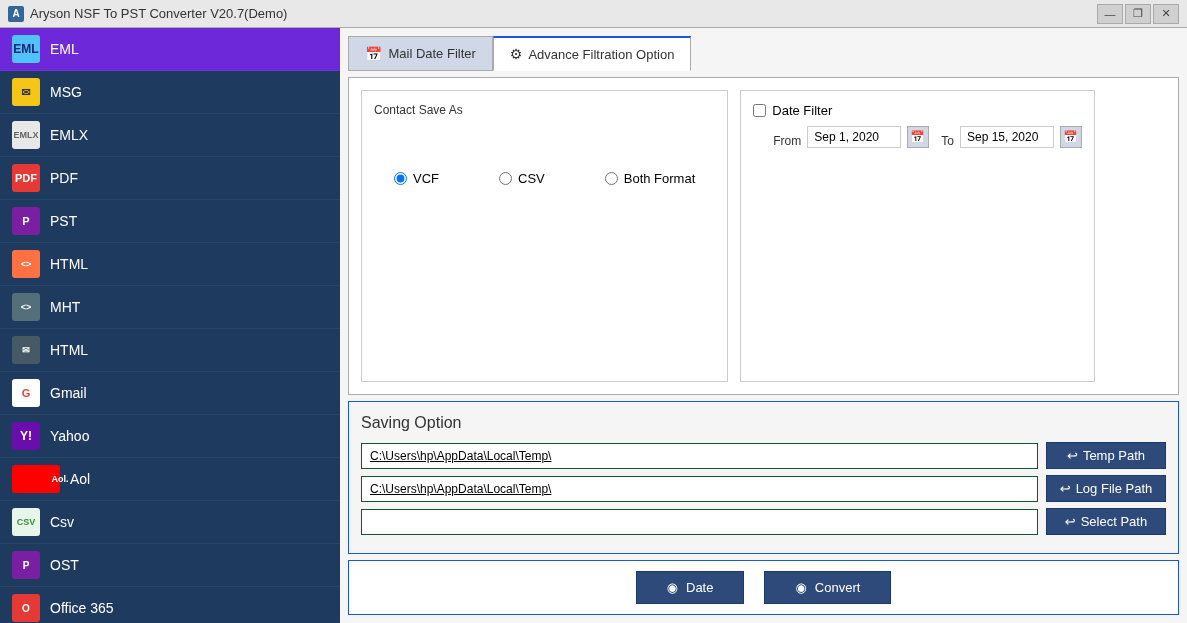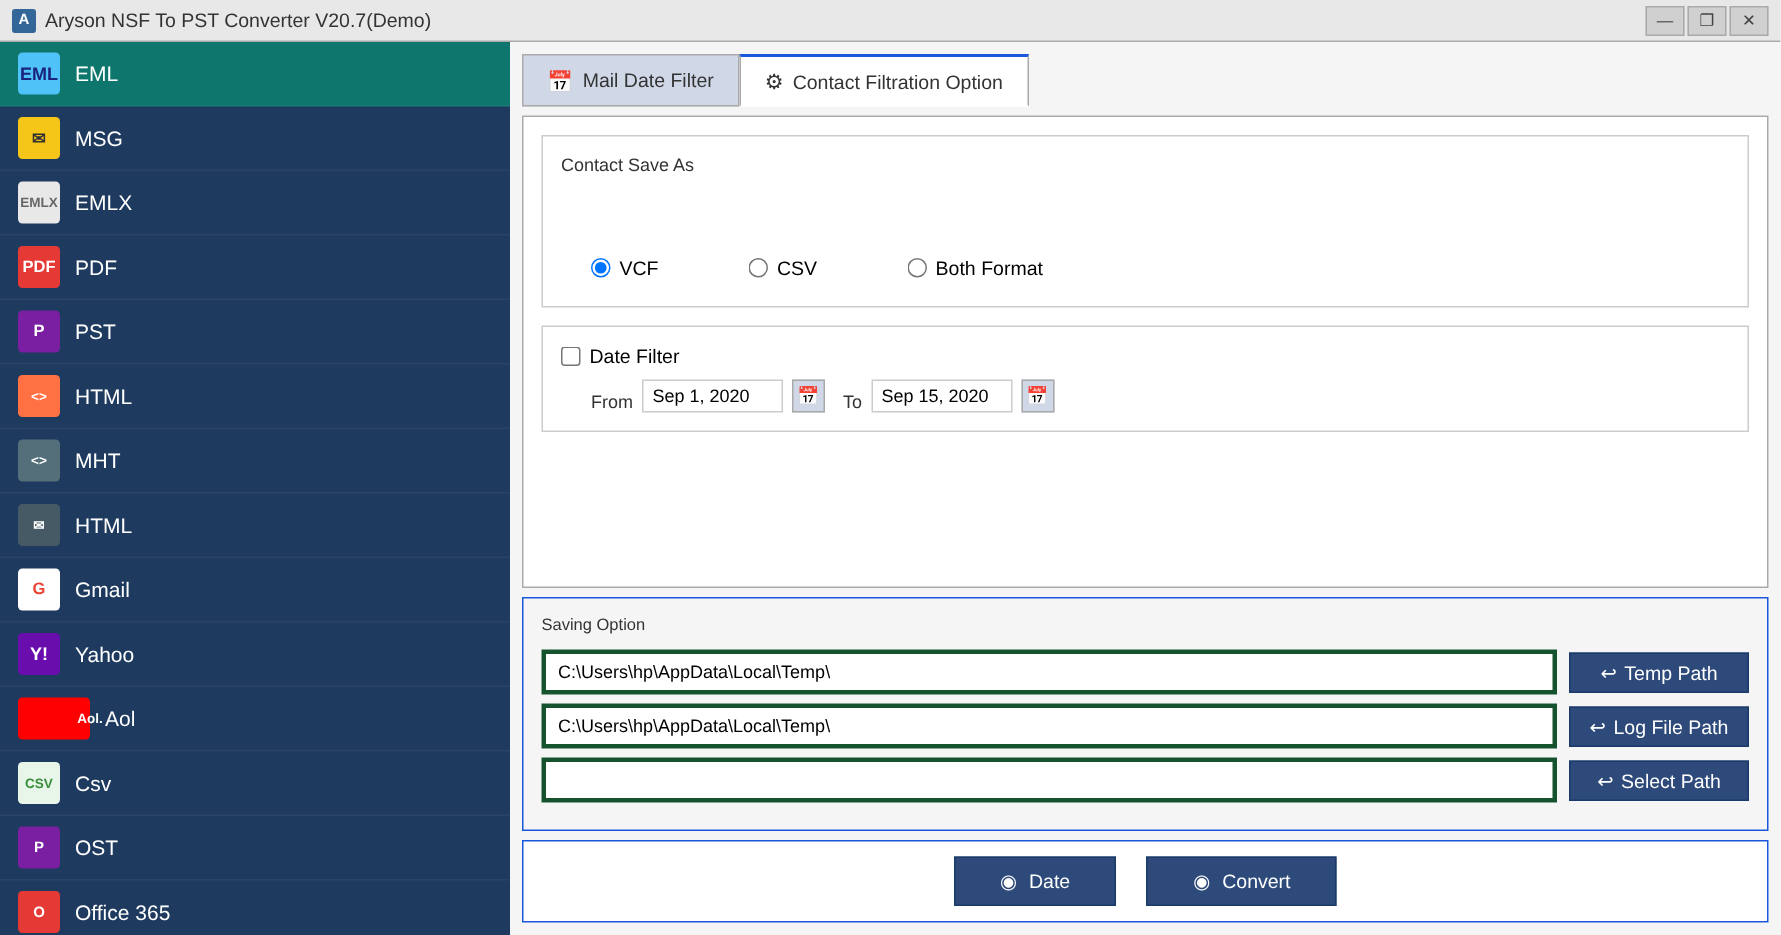--- a/index.html
+++ b/index.html
@@ -35,21 +35,21 @@
     }
     .sidebar-item {
       display: flex;
       align-items: center;
       gap: 10px;
       padding: 7px 12px;
       color: white;
       cursor: pointer;
       border-bottom: 1px solid rgba(255,255,255,0.05);
     }
-    .sidebar-item.active { background: #0f766e; }
+    .sidebar-item.active { background: #6d28d9; }
     .sidebar-icon {
       width: 28px;
       height: 28px;
       display: flex;
       align-items: center;
       justify-content: center;
       border-radius: 3px;
       flex-shrink: 0;
       font-weight: bold;
       font-size: 11px;
@@ -103,21 +103,20 @@
     }
     .tab-icon { font-size: 14px; }
 
     
     .content-area {
       flex: 1;
       background: white;
       border: 1px solid #aaa;
       padding: 12px;
       display: flex;
-      flex-direction: column;
       gap: 12px;
       overflow-y: auto;
     }
 
     
     .section { border: 1px solid #ccc; padding: 12px; background: white; }
     .section-label { font-size: 12px; color: #333; margin-bottom: 10px; }
     .radio-group { display: flex; gap: 60px; padding: 6px 20px; align-items: center; margin-top: 48px; }
     .radio-item { display: flex; align-items: center; gap: 6px; cursor: pointer; }
     .radio-item input[type=radio] { cursor: pointer; }
@@ -140,23 +139,23 @@
       padding: 6px 8px;
       font-size: 13px;
       border: 1px solid #ccc;
       background: white;
       appearance: auto;
       cursor: pointer;
     }
 
     
     .saving-section { border: 1px solid #1a56db; padding: 12px; }
-    .saving-label { font-size: 11px; color: #333; margin-bottom: 10px; }
+    .saving-label { font-size: 16px; color: #333; margin-bottom: 10px; }
     .saving-row { display: flex; align-items: center; gap: 8px; margin-bottom: 6px; }
-    .saving-input { flex: 1; border: 3px solid #14532d; padding: 5px 8px; font-size: 12px; background: white; }
+    .saving-input { flex: 1; border: 1px solid #14532d; padding: 5px 8px; font-size: 12px; background: white; text-decoration: underline; }
     .saving-btn {
       background: #2d4a7a;
       color: white;
       border: 1px solid #1a3a6a;
       padding: 5px 10px;
       cursor: pointer;
       display: flex;
       align-items: center;
       gap: 5px;
       font-size: 12px;
@@ -265,21 +264,21 @@
 
   <div class="right-panel">
 
     <div class="tabs">
       <div class="tab">
         <span class="tab-icon">📅</span>
         <span>Mail Date Filter</span>
       </div>
       <div class="tab active">
         <span class="tab-icon">⚙</span>
-        <span>Contact Filtration Option</span>
+        <span>Advance Filtration Option</span>
       </div>
     </div>
 
     <div class="content-area">
 
       <div class="section">
         <div class="section-label">Contact Save As</div>
         <div class="radio-group">
           <label class="radio-item">
             <input type="radio" name="contactSave" value="vcf" checked="" style="">

